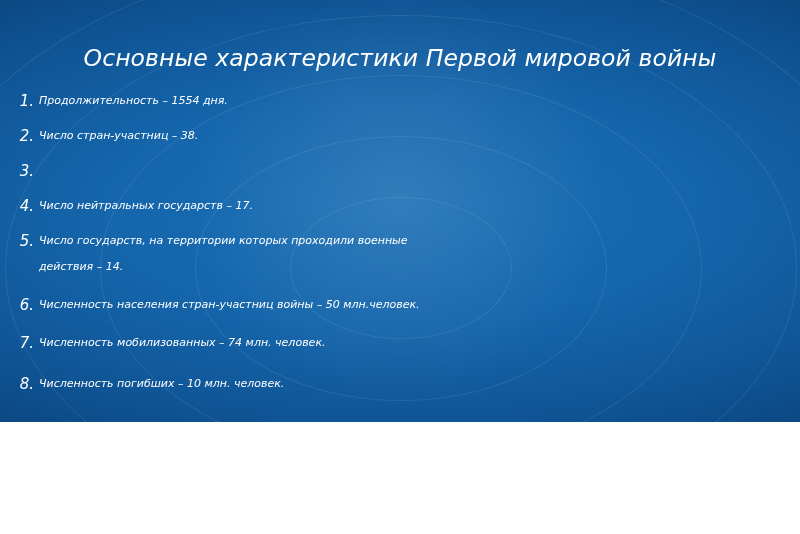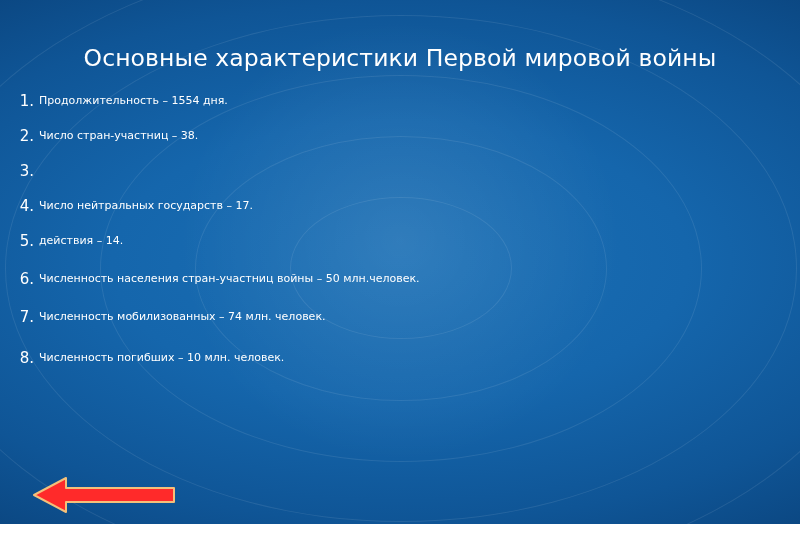--- a/index.html
+++ b/index.html
@@ -8,25 +8,26 @@
   }
   body {
     width: 800px;
     height: 534px;
     overflow: hidden;
     font-family: "DejaVu Sans", sans-serif;
   }
   .slide {
     position: relative;
     width: 800px;
-    height: 524px;
+    height: 422px;
     background:
       radial-gradient(circle at 50% 46%, rgba(255,255,255,0.10) 0%, rgba(255,255,255,0.0) 45%),
       radial-gradient(ellipse 120% 90% at 50% 50%, #1a6fb5 0%, #1566ac 30%, #0f5596 55%, #0a437c 75%, #073366 100%);
     overflow: hidden;
+    font-style: italic;
   }
   
   .ring {
     position: absolute;
     border: 1px solid rgba(255,255,255,0.09);
     border-radius: 50%;
     pointer-events: none;
   }
   .ring.r1 { width: 1180px; height: 760px; left: -190px; top: -115px; }
   .ring.r2 { width: 980px;  height: 630px; left: -90px;  top: -48px; }
@@ -134,20 +135,21 @@
     <div class="item i4">
       <span class="num">4.</span>
       <span class="text">
         <span class="ln">Число нейтральных государств – 17.</span>
       </span>
     </div>
 
     <div class="item i5">
       <span class="num">5.</span>
       <span class="text">
+        <span class="ln">Число государств, на территории которых проходили военные</span>
         <span class="ln">действия – 14.</span>
       </span>
     </div>
 
     <div class="item i6">
       <span class="num">6.</span>
       <span class="text">
         <span class="ln">Численность населения стран-участниц войны – 50  млн.человек.</span>
       </span>
     </div>

